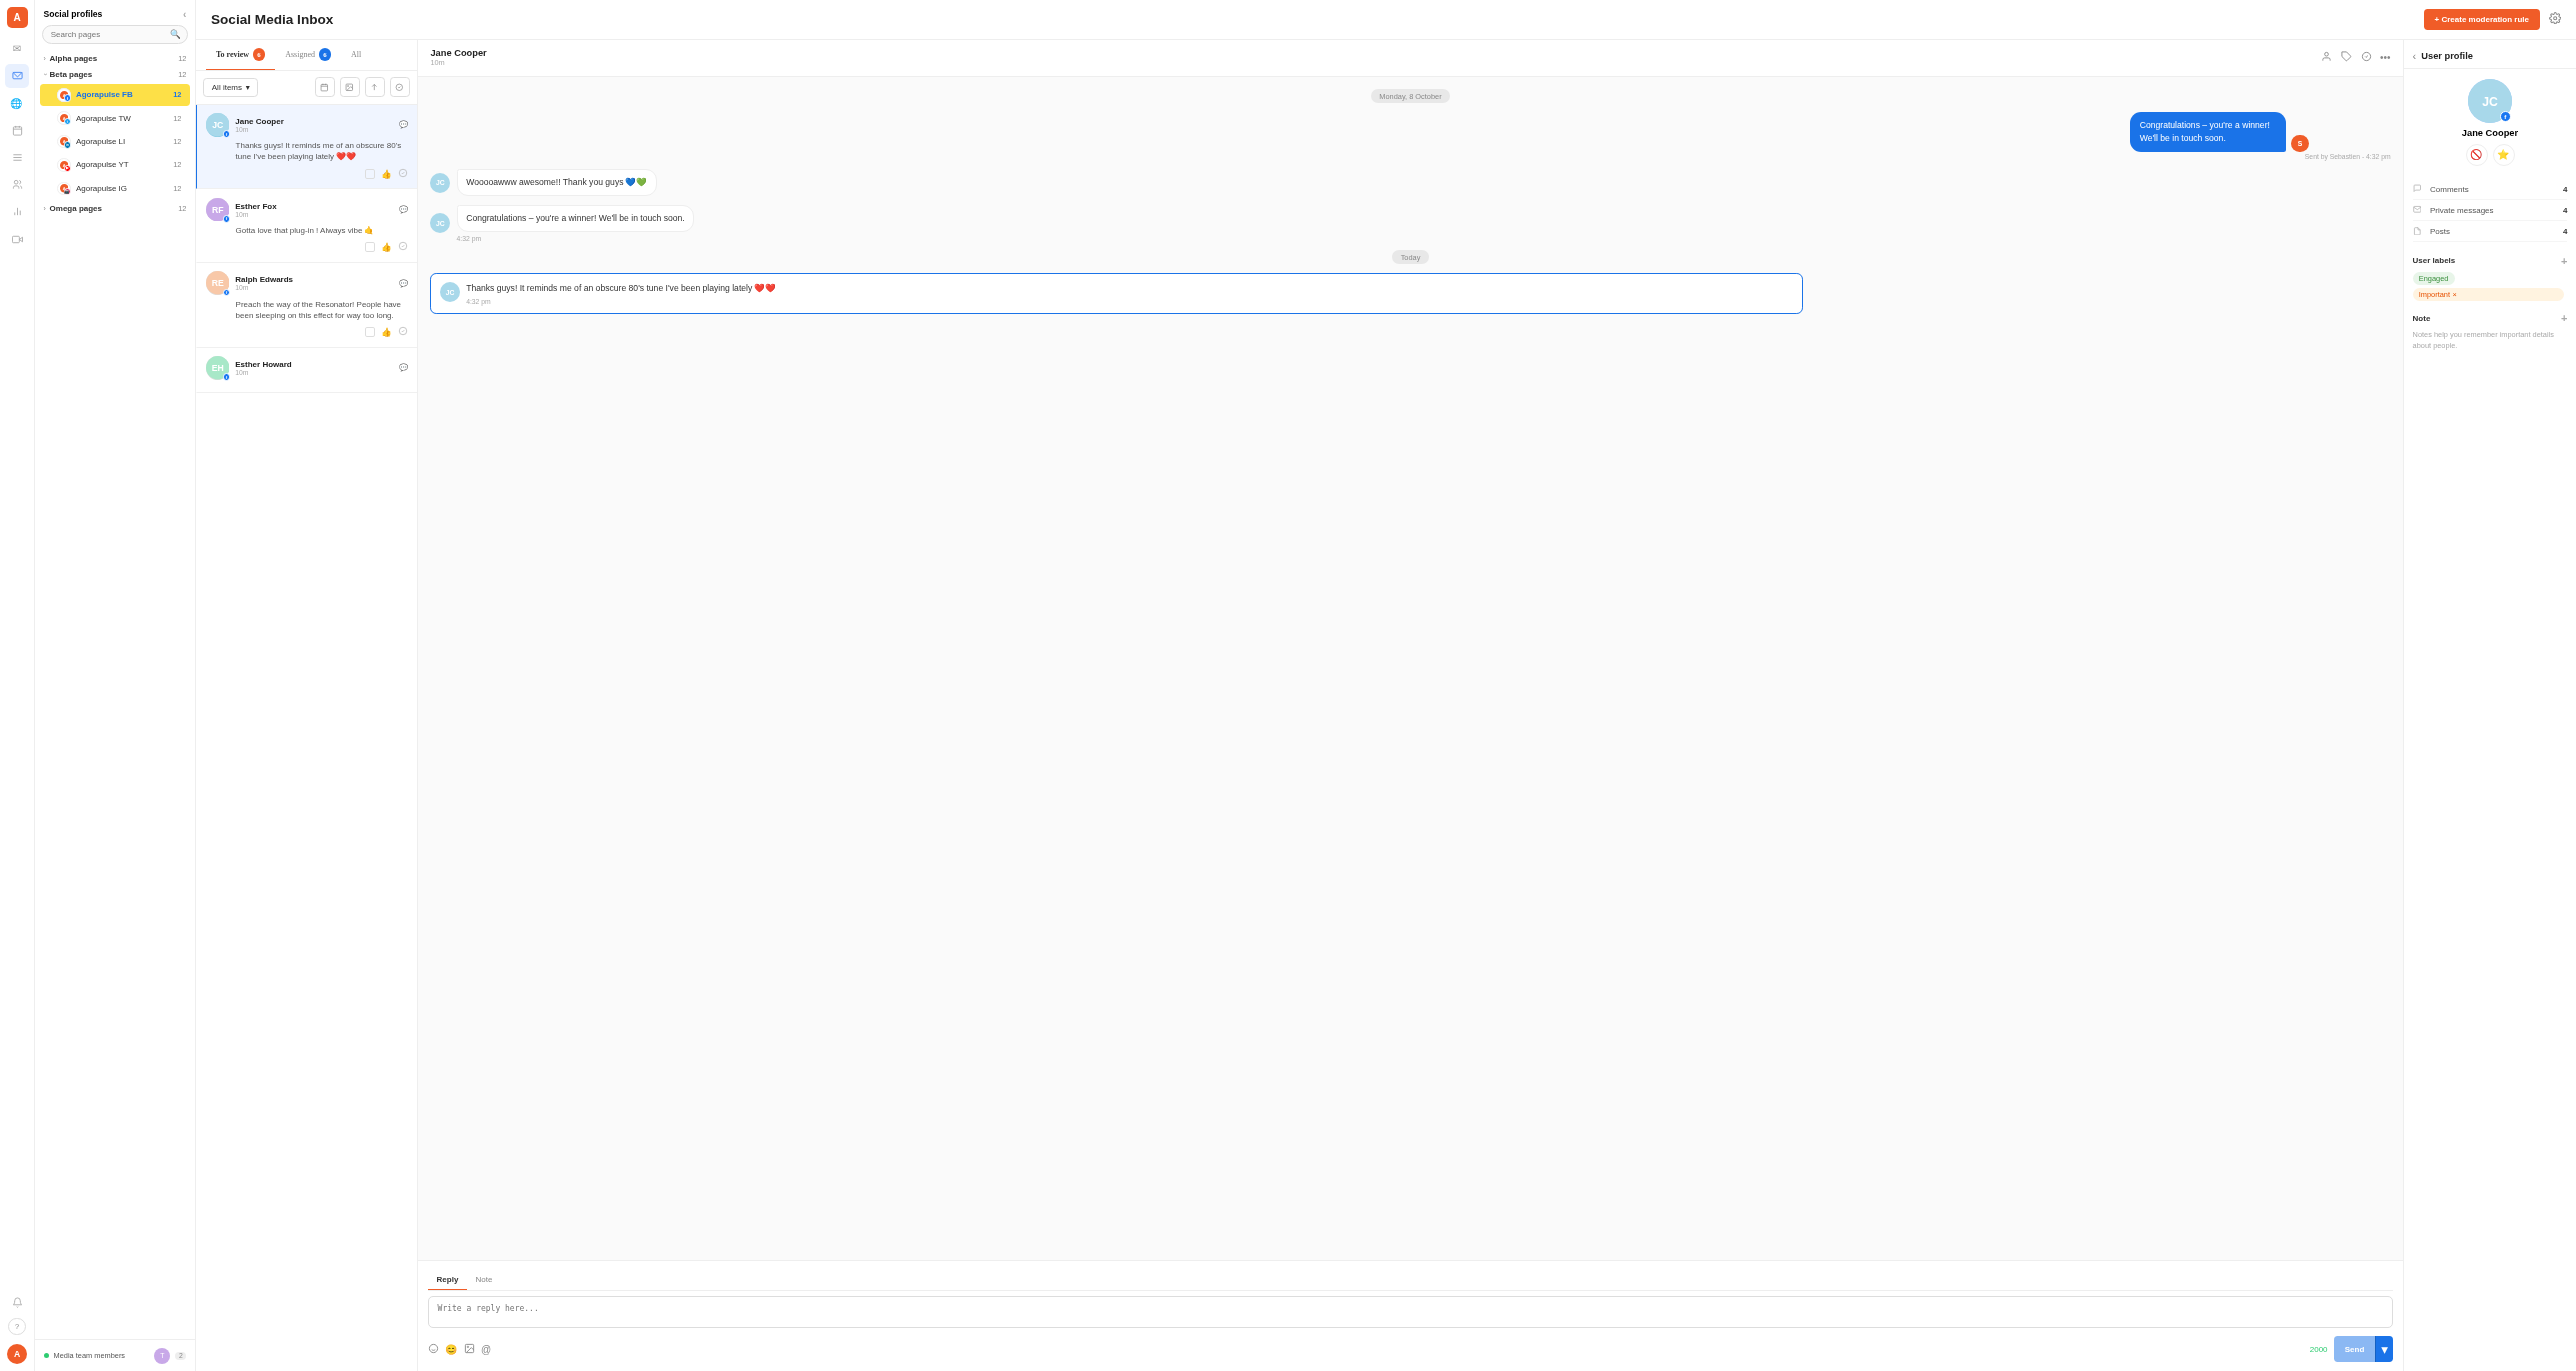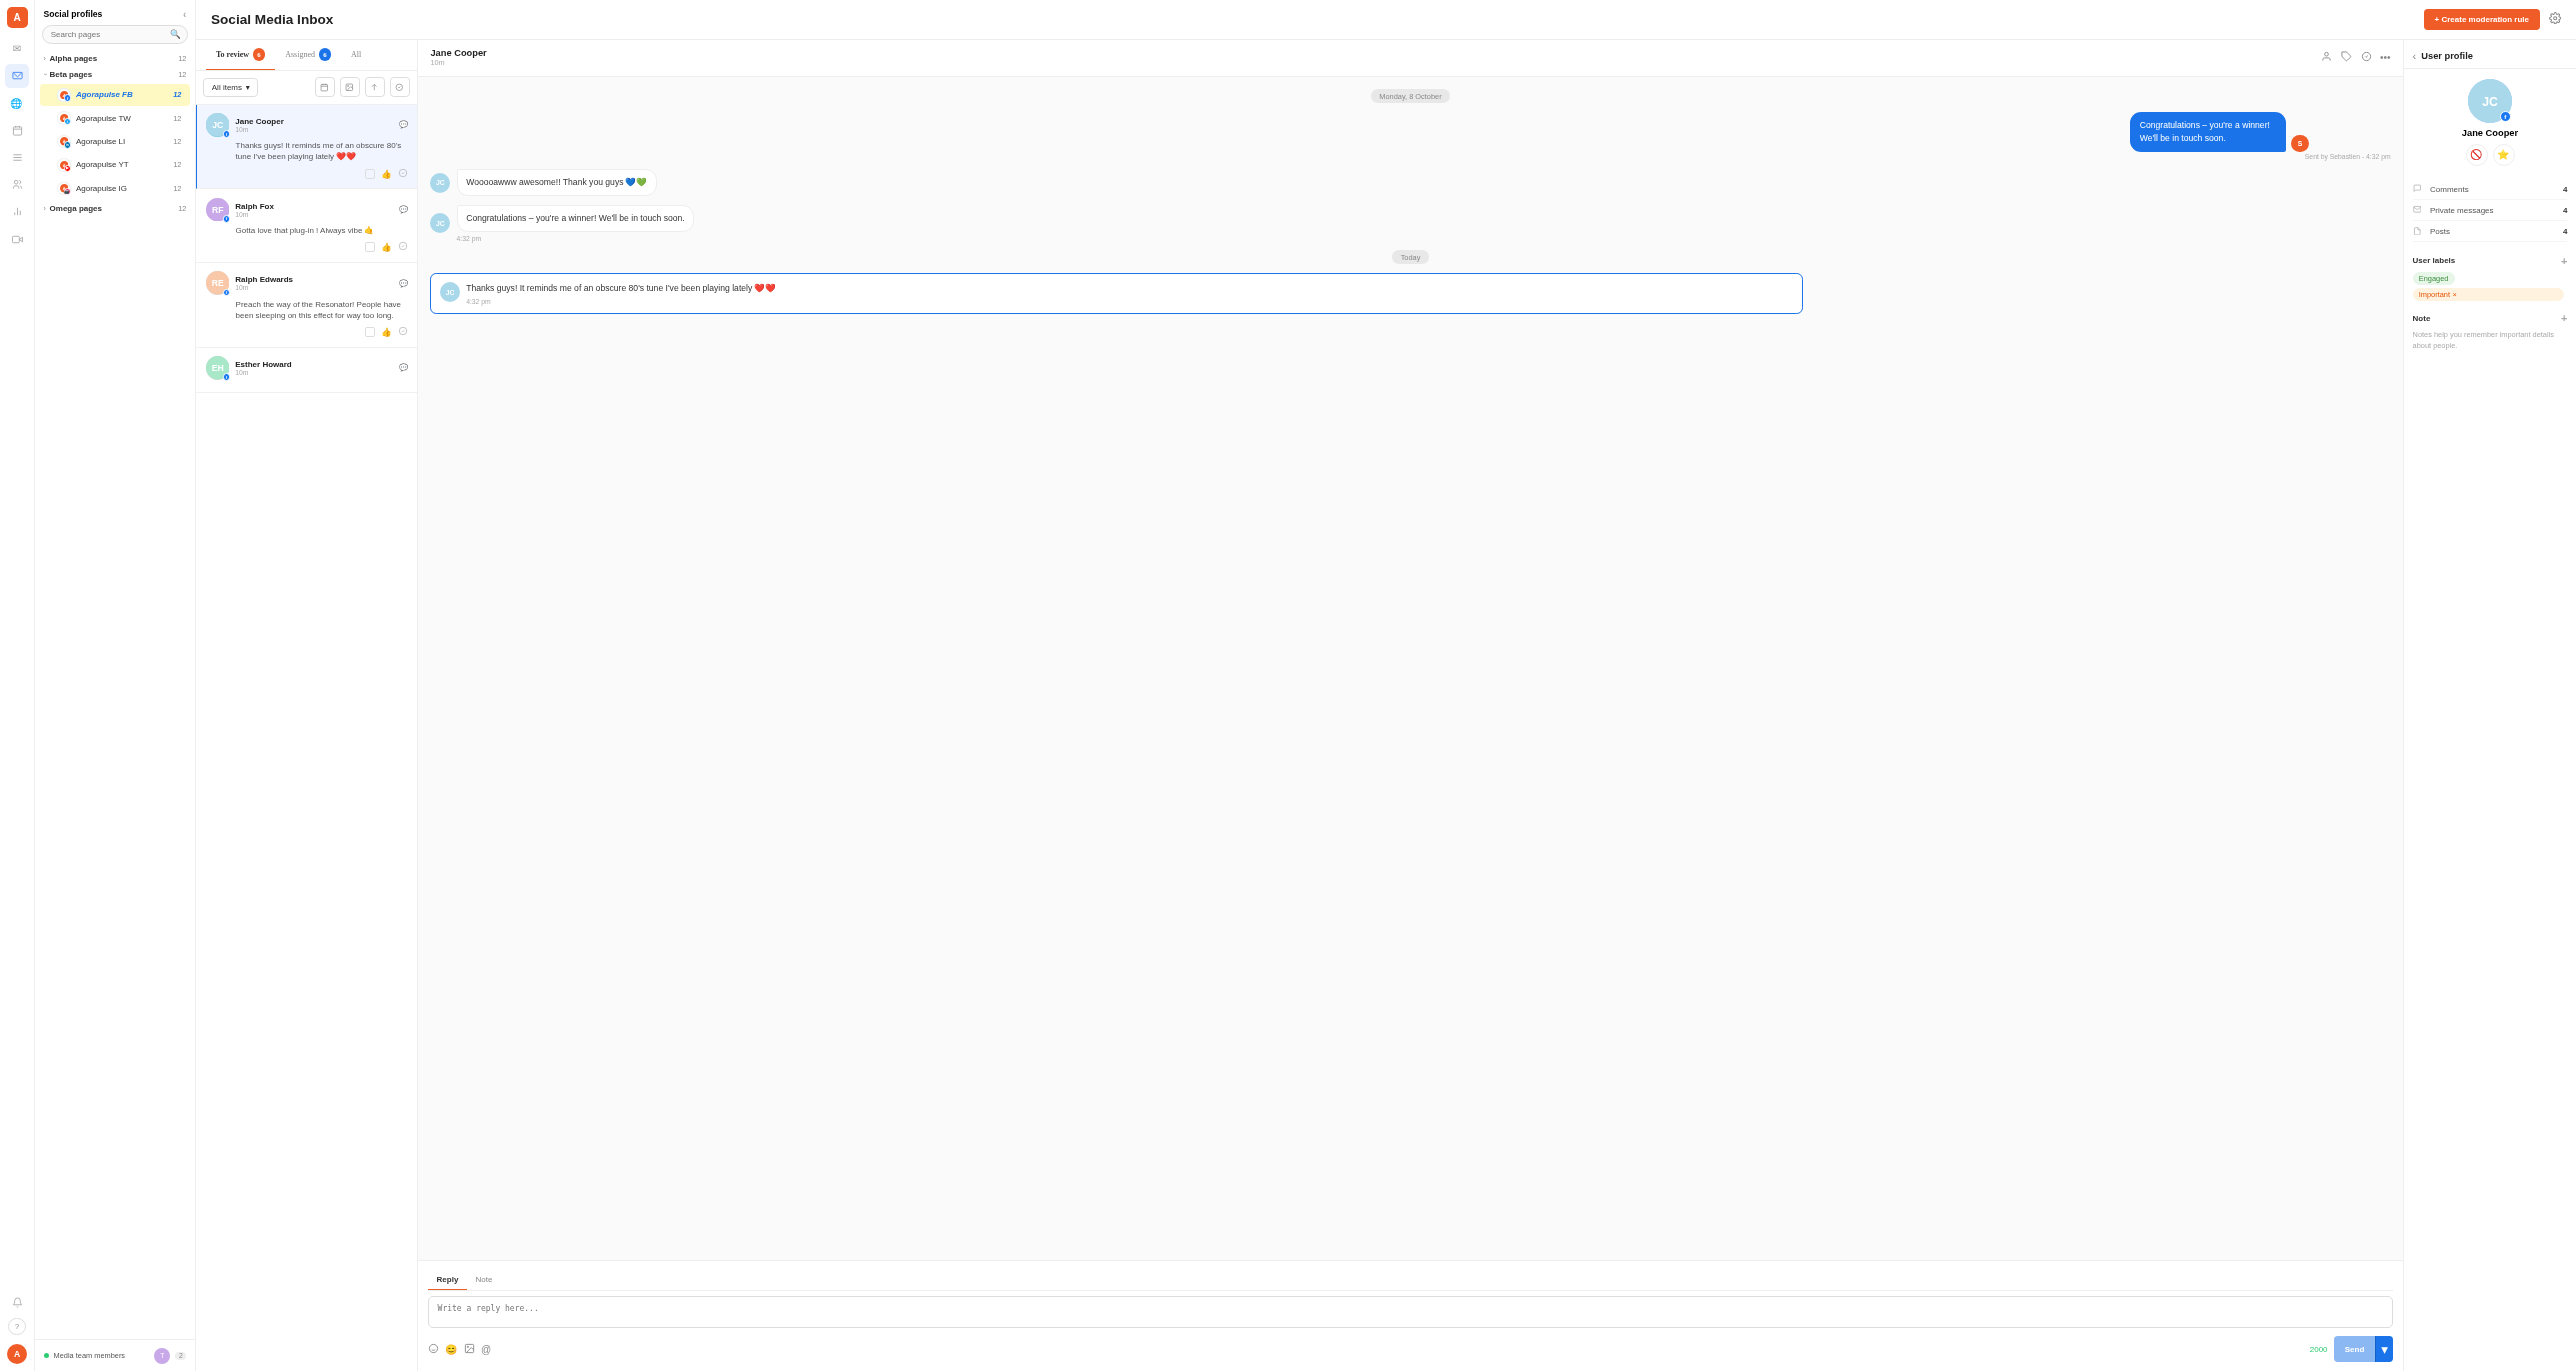--- a/index.html
+++ b/index.html
@@ -16,21 +16,21 @@
     .sidebar { width: 161px; border-right: 0.6px solid #eee; display: flex; flex-direction: column; background: #fff; }
     .sidebar-header { padding: 8.6px 8.6px 5px; display: flex; align-items: flex-start; justify-content: space-between; font-weight: 700; font-size: 8.6px; }
     .sidebar-search { margin: 0 7.4px 6.2px; position: relative; }
     .sidebar-search input { width: 100%; padding: 4.3px 20px 4.3px 7.4px; border: 0.6px solid #ddd; border-radius: 12.4px; font-size: 8px; outline: none; color: #555; background: #fafafa; }
     .sidebar-search .search-icon { position: absolute; right: 6.2px; top: 50%; transform: translateY(-50%); color: #aaa; font-size: 8.6px; }
     .sidebar-group { padding: 3.7px 8.6px; display: flex; align-items: center; cursor: pointer; }
     .sidebar-group-label { font-weight: 600; font-size: 8px; color: #333; flex: 1; }
     .sidebar-group-count { font-size: 7.4px; color: #888; }
     .sidebar-arrow { font-size: 6.8px; color: #888; margin-right: 3.7px; }
     .sidebar-item { padding: 4.3px 8.6px 4.3px 17.3px; display: flex; align-items: center; cursor: pointer; border-radius: 3.7px; margin: 0.6px 5px; }
-    .sidebar-item.active { background: #fef9c3; font-style: italic; }
+    .sidebar-item.active { background: #fde047; }
     .sidebar-item-icon { width: 13.6px; height: 13.6px; border-radius: 50%; margin-right: 5px; flex-shrink: 0; position: relative; display: flex; align-items: center; justify-content: center; font-size: 7.4px; }
     .sidebar-item-label { flex: 1; font-size: 8px; color: #333; }
     .sidebar-item.active .sidebar-item-label { color: #1a73e8; font-weight: 600; }
     .sidebar-item-count { font-size: 7.4px; color: #1a73e8; font-weight: 600; }
     .sidebar-footer { margin-top: auto; padding: 7.4px 8.6px; border-top: 0.6px solid #eee; display: flex; align-items: center; gap: 5px; font-size: 7.4px; color: #666; }
     .online-dot { width: 5px; height: 5px; background: #2ecc71; border-radius: 50%; }
     .avatar-small { width: 16px; height: 16px; border-radius: 50%; background: #ccc; overflow: hidden; display: flex; align-items: center; justify-content: center; font-size: 6.8px; color: #fff; }
 
     
     .fb-badge { position: absolute; bottom: -1.2px; right: -1.2px; width: 7.4px; height: 7.4px; background: #1877f2; border-radius: 50%; display: flex; align-items: center; justify-content: center; color: white; font-size: 4.3px; font-weight: bold; border: 0.6px solid #fff; }
@@ -402,21 +402,21 @@
         <div class="inbox-item">
           <div class="inbox-item-header">
             <div class="inbox-avatar" style="position:relative;">
               <svg width="23.5" height="23.5" viewBox="0 0 38 38" style="font-size:14px">
                   <circle cx="19" cy="19" r="19" fill="#c8a8e8"></circle>
                   <text x="19" y="24" text-anchor="middle" fill="white" font-size="14" font-weight="bold" font-family="sans-serif">RF</text>
                 </svg>
               <div class="fb-badge">f</div>
             </div>
             <div class="inbox-item-info">
-              <div class="inbox-item-name">Ralph Fox</div>
+              <div class="inbox-item-name">Esther Fox</div>
               <div class="inbox-item-time">10m</div>
             </div>
             <span class="message-icon">💬</span>
           </div>
           <div class="inbox-item-text">Gotta love that plug-in ! Always vibe 🤙</div>
           <div class="inbox-item-actions">
             <div class="checkbox"></div>
             <span class="action-icon">👍</span>
             <span class="action-icon">
               <svg width="10" height="10" viewBox="0 0 24 24" fill="none" stroke="#bbb" stroke-width="2">

